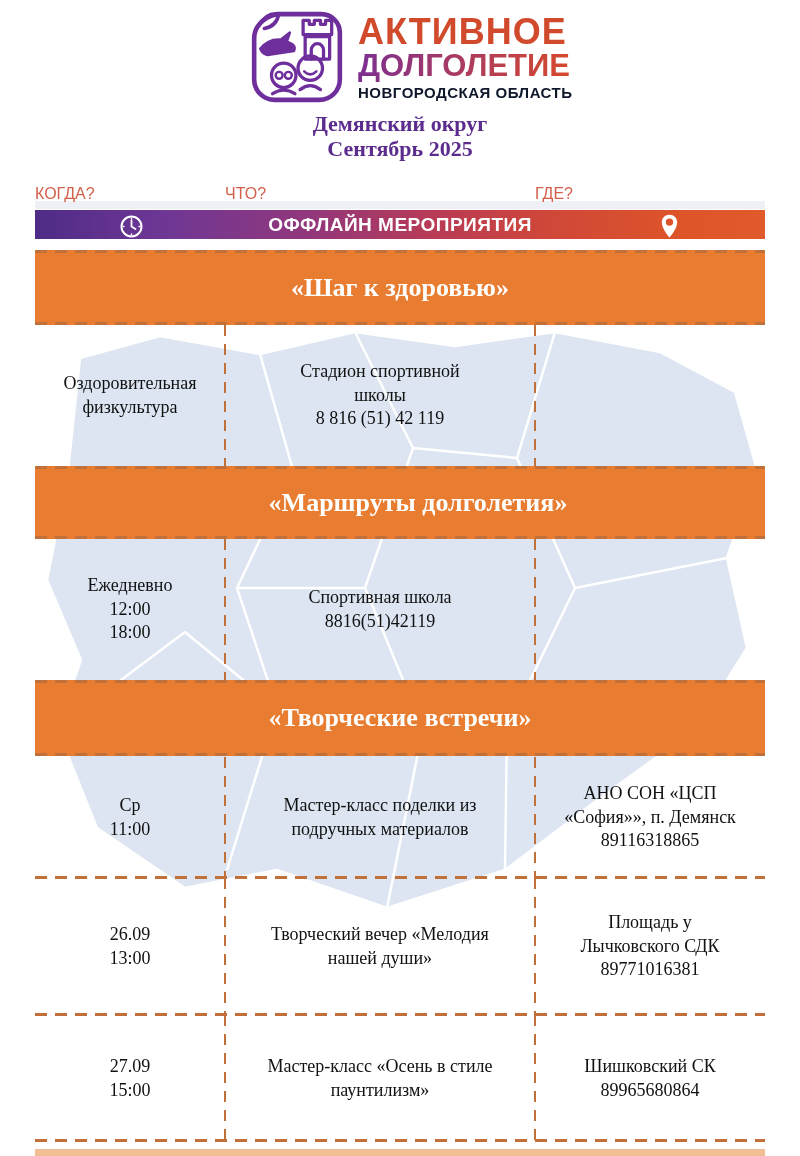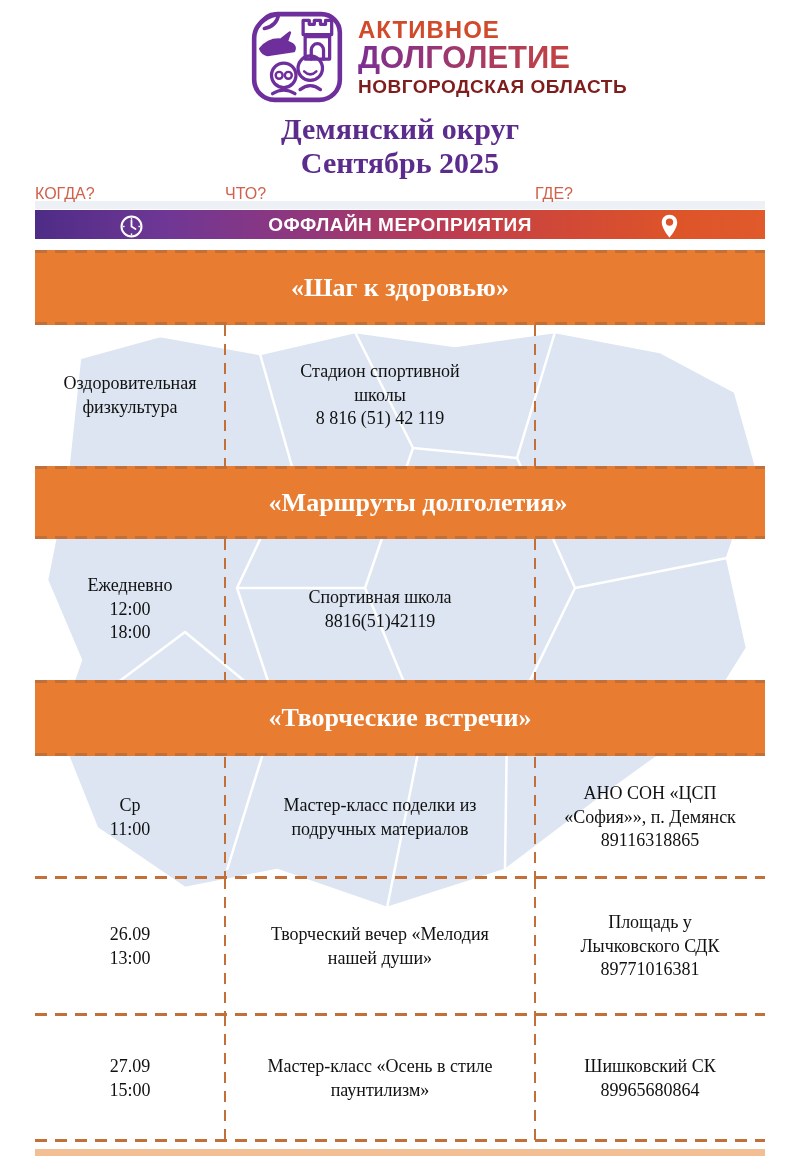--- a/index.html
+++ b/index.html
@@ -9,28 +9,28 @@
     background:#ffffff;
     font-family:"Liberation Serif", serif;
     color:#111;
     overflow:hidden;
   }
 
   
   .logo-group { position:absolute; left:246px; top:6px; display:flex; align-items:center; gap:10px; }
   .emblem { width:102px; height:102px; }
   .logo-text { font-family:"Liberation Sans", sans-serif; font-weight:bold; line-height:1.02; }
-  .logo-line1 { font-size:24px; letter-spacing:1px; color:#d14a2b; }
+  .logo-line1 { font-size:36px; letter-spacing:1px; color:#d14a2b; }
   .logo-line2 { font-size:31px; letter-spacing:0px;
     background:linear-gradient(90deg,#7c2f92 0%,#a83a63 45%,#d8492b 100%);
     -webkit-background-clip:text; background-clip:text; color:transparent; }
-  .logo-line3 { font-size:19px; letter-spacing:0.5px; color:#7f1d1d; margin-top:3px;text-align:center; }
+  .logo-line3 { font-size:15px; letter-spacing:0.5px; color:#0f172a; margin-top:3px;text-align:center; }
 
   .page-title { position:absolute; left:0; top:112px; width:800px; text-align:center;
-    font-weight:bold; font-size:30px; color:#5b2b8d; line-height:1.12; }
+    font-weight:bold; font-size:22px; color:#5b2b8d; line-height:1.12; }
 
   
   .col-labels { position:absolute; top:185px; left:35px; width:730px; height:22px;
     font-family:"Liberation Sans", sans-serif; font-size:16px; color:#d2604b; }
   .col-label { position:absolute; top:0; text-align:left; }
   .col-label.when  { left:0;    width:190px; }
   .col-label.what  { left:190px; width:310px; }
   .col-label.where { left:500px; width:230px; }
 
   .map-top-band { position:absolute; left:35px; top:201px; width:730px; height:8px;

